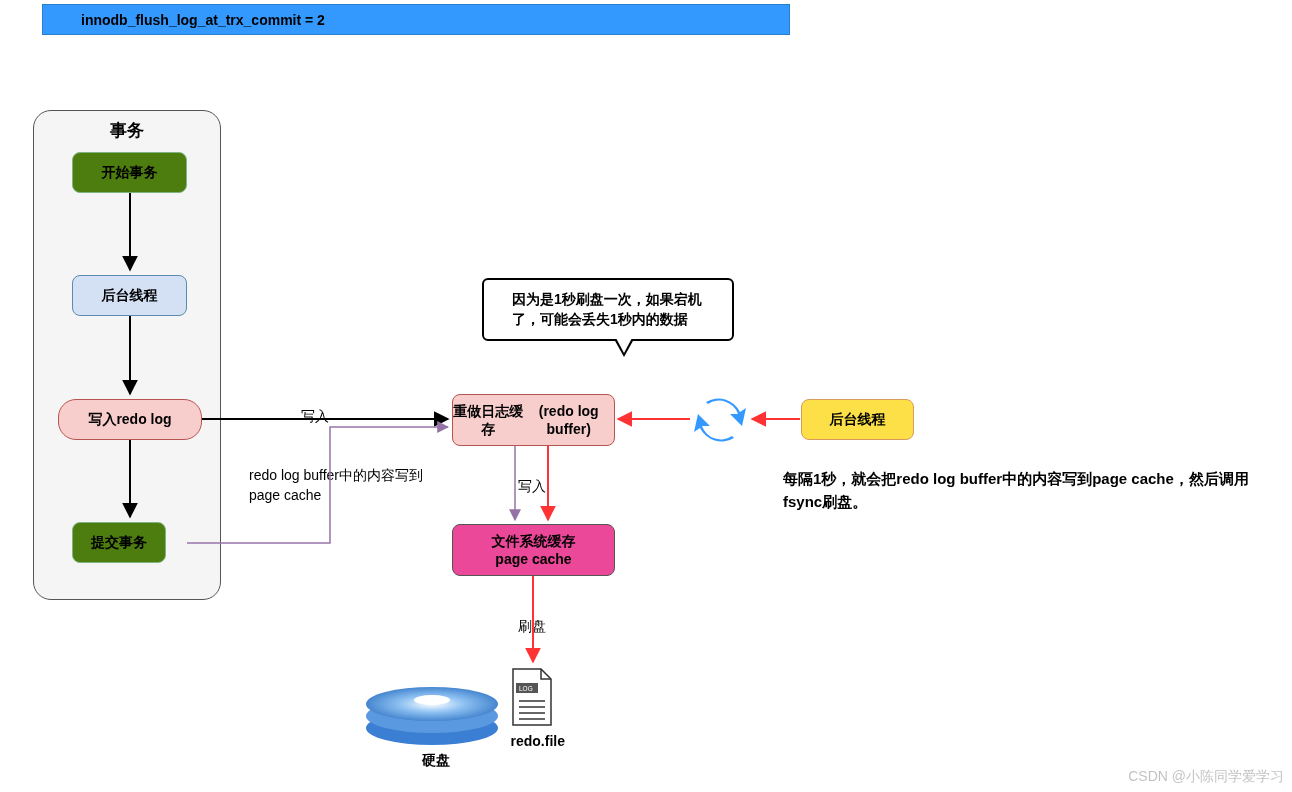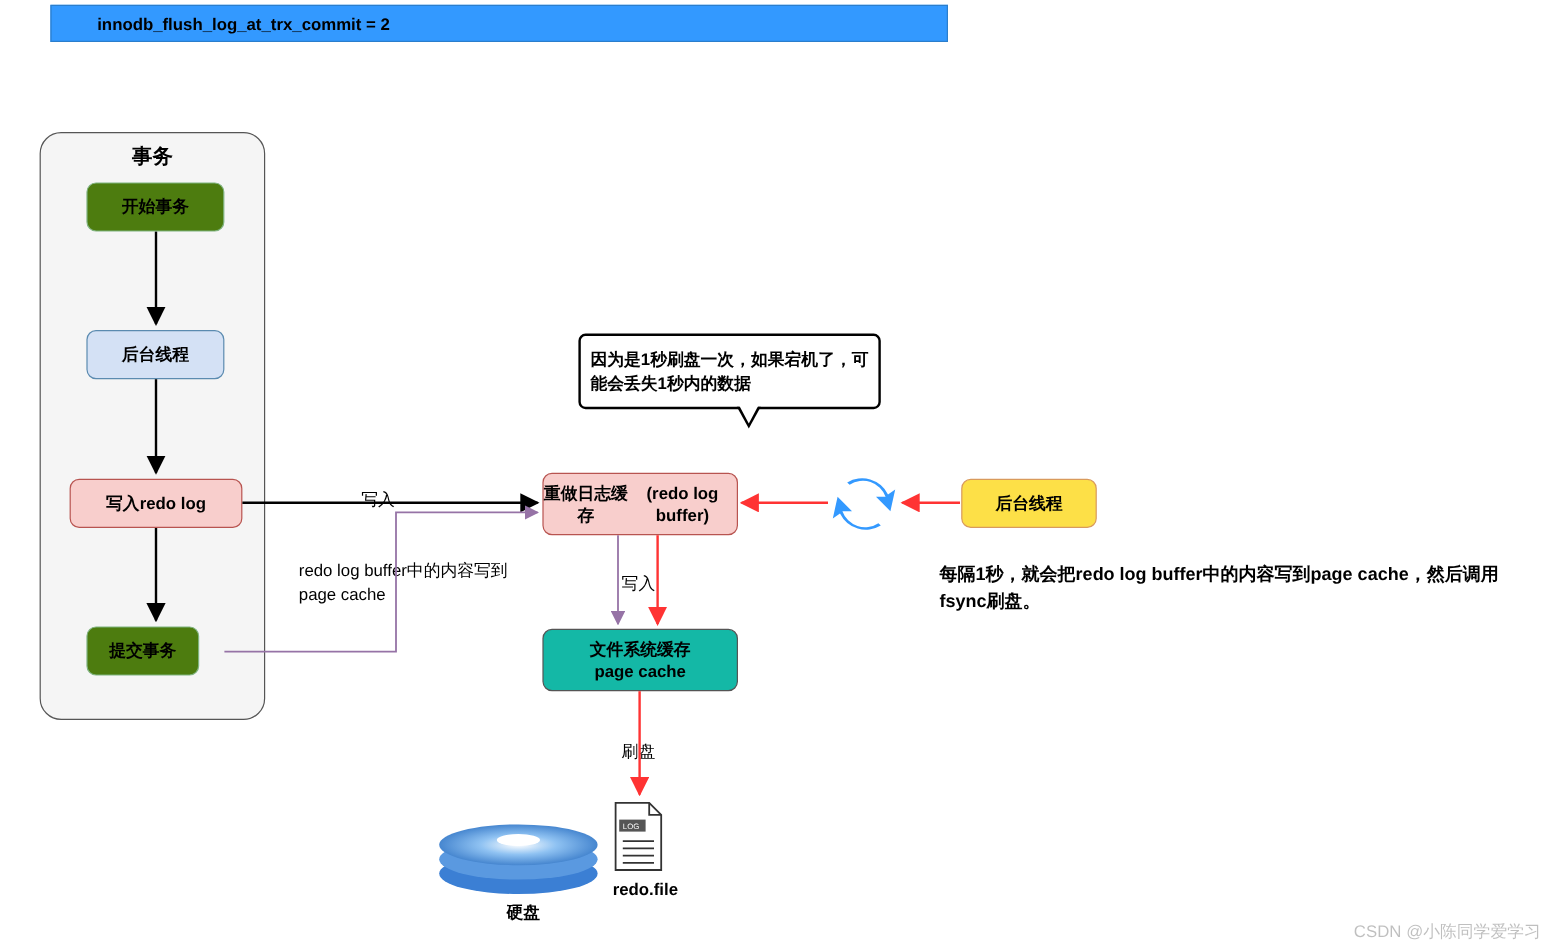--- a/index.html
+++ b/index.html
@@ -52,27 +52,27 @@
     justify-content: center;
     text-align: center;
     font-weight: bold;
     font-size: 14px;
     line-height: 1.3;
   }
   .n-green { background: #4d7c0f; border: 1.5px solid #7fb37f; }
   .n-cyan  { background: #d4e1f5; border: 1.5px solid #5b8bb0; }
   .n-red   { background: #f8cecc; border: 1.5px solid #b85450; }
   .n-orange{ background: #fde047; border: 1.5px solid #d99a5d; }
-  .n-gray  { background: #14b8a6; border: 1.5px solid #555; }
+  .n-gray  { background: #ec4899; border: 1.5px solid #555; }
   .speech {
     position: absolute;
     background: #fff;
     border: 2px solid #000;
     border-radius: 6px;
-    padding: 10px 8px;
+    padding: 10px 28px;
     font-weight: bold;
     font-size: 14px;
     line-height: 1.4;
   }
   .speech::after {
     content: "";
     position: absolute;
     bottom: -18px;
     left: 130px;
     width: 0; height: 0;
@@ -130,21 +130,21 @@
 <div class="tx-container">
   <div class="tx-title">事务</div>
 </div>
 
 <div class="node n-green" style="top:152px; left:72px; width:115px; height:41px;">
   <span>开始事务</span>
 </div>
 <div class="node n-cyan" style="top:275px; left:72px; width:115px; height:41px;">
   <span>后台线程</span>
 </div>
-<div class="node n-red" style="top:399px; left:58px; width:144px; height:41px;">
+<div class="node n-red" style="top:399px; left:58px; width:144px; height:41px;border-radius:18px;">
   <span>写入redo log</span>
 </div>
 <div class="node n-green" style="top:522px; left:72px; width:94px; height:41px;">
   <span>提交事务</span>
 </div>
 
 <div class="speech" style="top:278px; left:482px; width:252px;">
   <span>因为是1秒刷盘一次，如果宕机了，可能会丢失1秒内的数据</span>
 </div>
 

